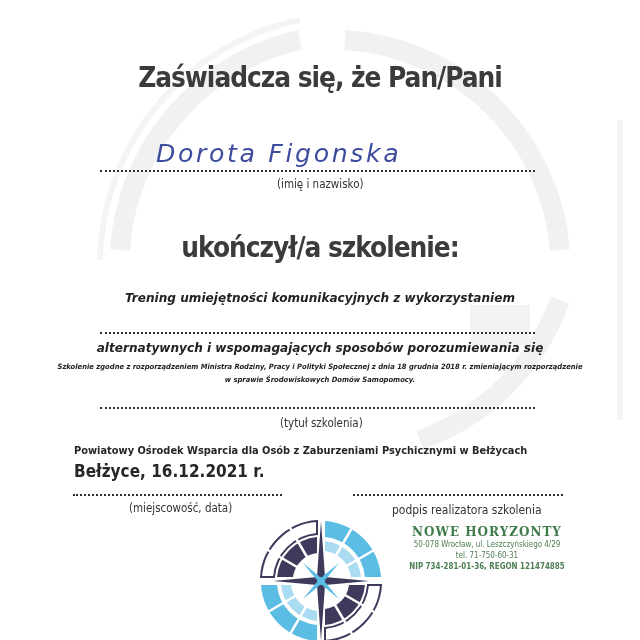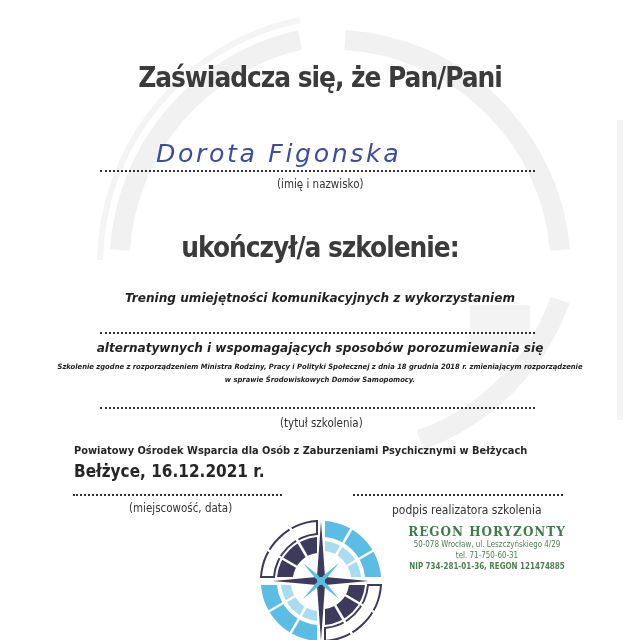--- a/index.html
+++ b/index.html
@@ -60,21 +60,21 @@
 <div class="abs org">Powiatowy Ośrodek Wsparcia dla Osób z Zaburzeniami Psychicznymi w Bełżycach</div>
 <div class="abs date">Bełżyce, 16.12.2021 r.</div>
 
 <div class="dots" style="left:73px; top:494px; width:209px;"></div>
 <div class="dots" style="left:353px; top:494px; width:210px;"></div>
 
 <div class="abs caption" style="left:129px; top:501px;">(miejscowość, data)</div>
 <div class="abs caption" style="left:392px; top:502px; font-size:12.5px;">podpis realizatora szkolenia</div>
 
 <div class="abs stamp">
-  <div class="stamp-name">REGON HORYZONTY</div>
+  <div class="stamp-name">NOWE HORYZONTY</div>
   <div class="stamp-line">50-078 Wrocław, ul. Leszczyńskiego 4/29</div>
   <div class="stamp-line">tel. 71-750-60-31</div>
   <div class="stamp-line bold">NIP 734-281-01-36, REGON 121474885</div>
 </div>
 
 <svg class="abs logo" viewBox="-65 -65 130 130">
 
   <g>
 
     <path d="M -4 -60 A 60 60 0 0 0 -60 -4 L -47 -4 A 47 47 0 0 1 -4 -47 Z" fill="#ffffff" stroke="#3d3a5c" stroke-width="2"></path>

